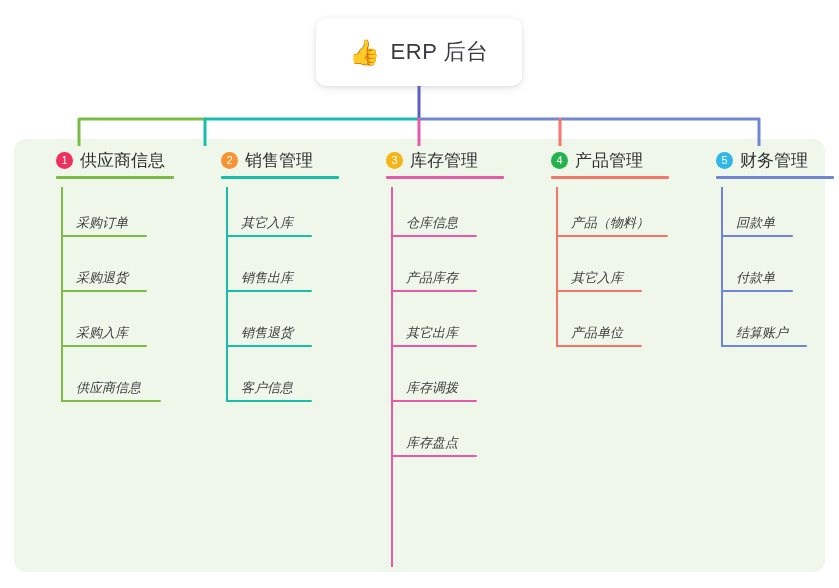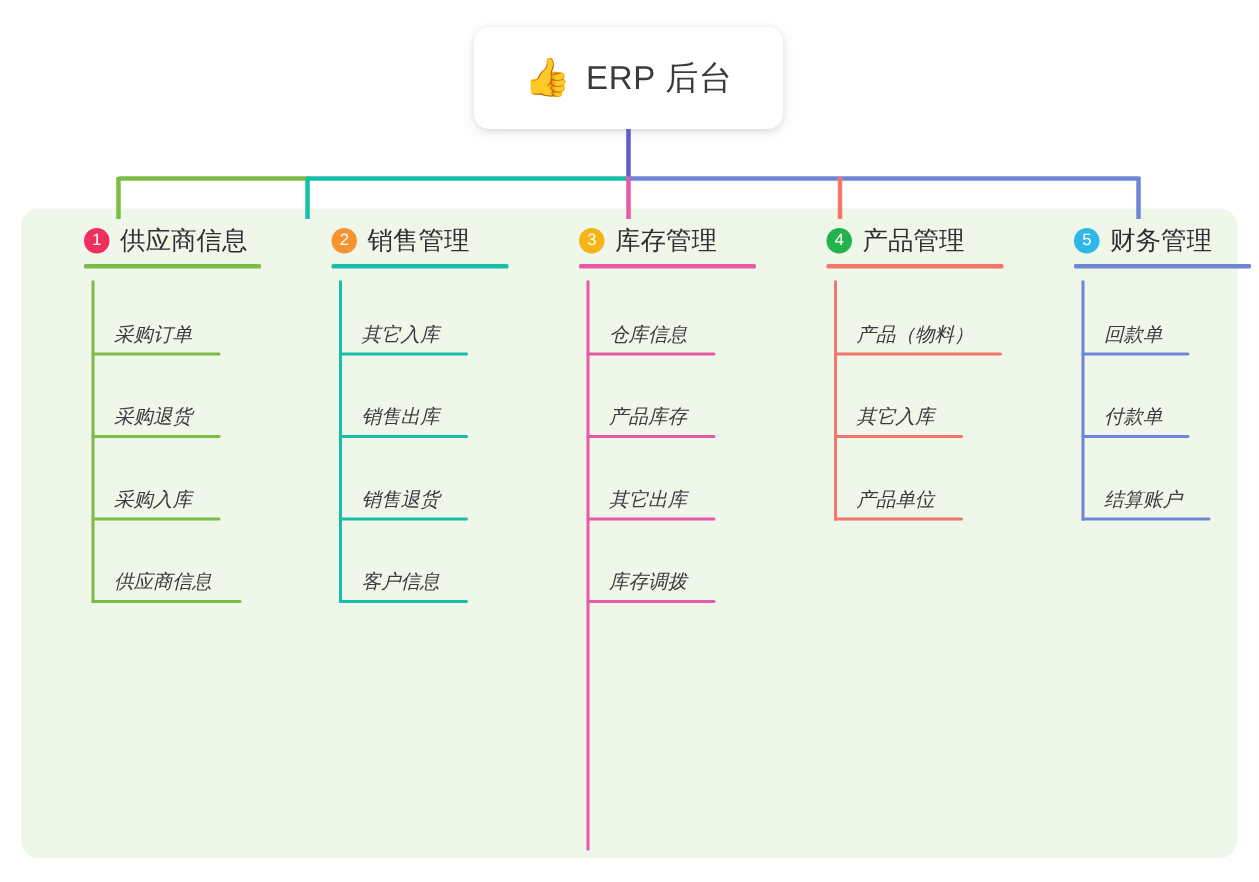--- a/index.html
+++ b/index.html
@@ -230,20 +230,24 @@
           <div class="leaf-rule" style="width: 86px; background: rgb(232, 90, 168);"></div>
         </div>
         <div class="leaf">
           <span class="leaf-label">其它出库</span>
           <div class="leaf-rule" style="width: 86px; background: rgb(232, 90, 168);"></div>
         </div>
         <div class="leaf">
           <span class="leaf-label">库存调拨</span>
           <div class="leaf-rule" style="width: 86px; background: rgb(232, 90, 168);"></div>
         </div>
+        <div class="leaf">
+          <span class="leaf-label">库存盘点</span>
+          <div class="leaf-rule" style="width: 86px; background: rgb(232, 90, 168);"></div>
+        </div>
       </div>
     </div>
     <div class="column" style="left: 525px;">
       <div class="col-header">
         <span class="col-badge" style="background: rgb(35, 178, 75);">4</span>
         <span class="col-title">产品管理</span>
         <div class="col-head-rule" style="width: 118px; background: rgb(244, 118, 107);"></div>
       </div>
       <div class="leaves">
         <div class="spine" style="background: rgb(244, 118, 107); height: 160px;"></div>

